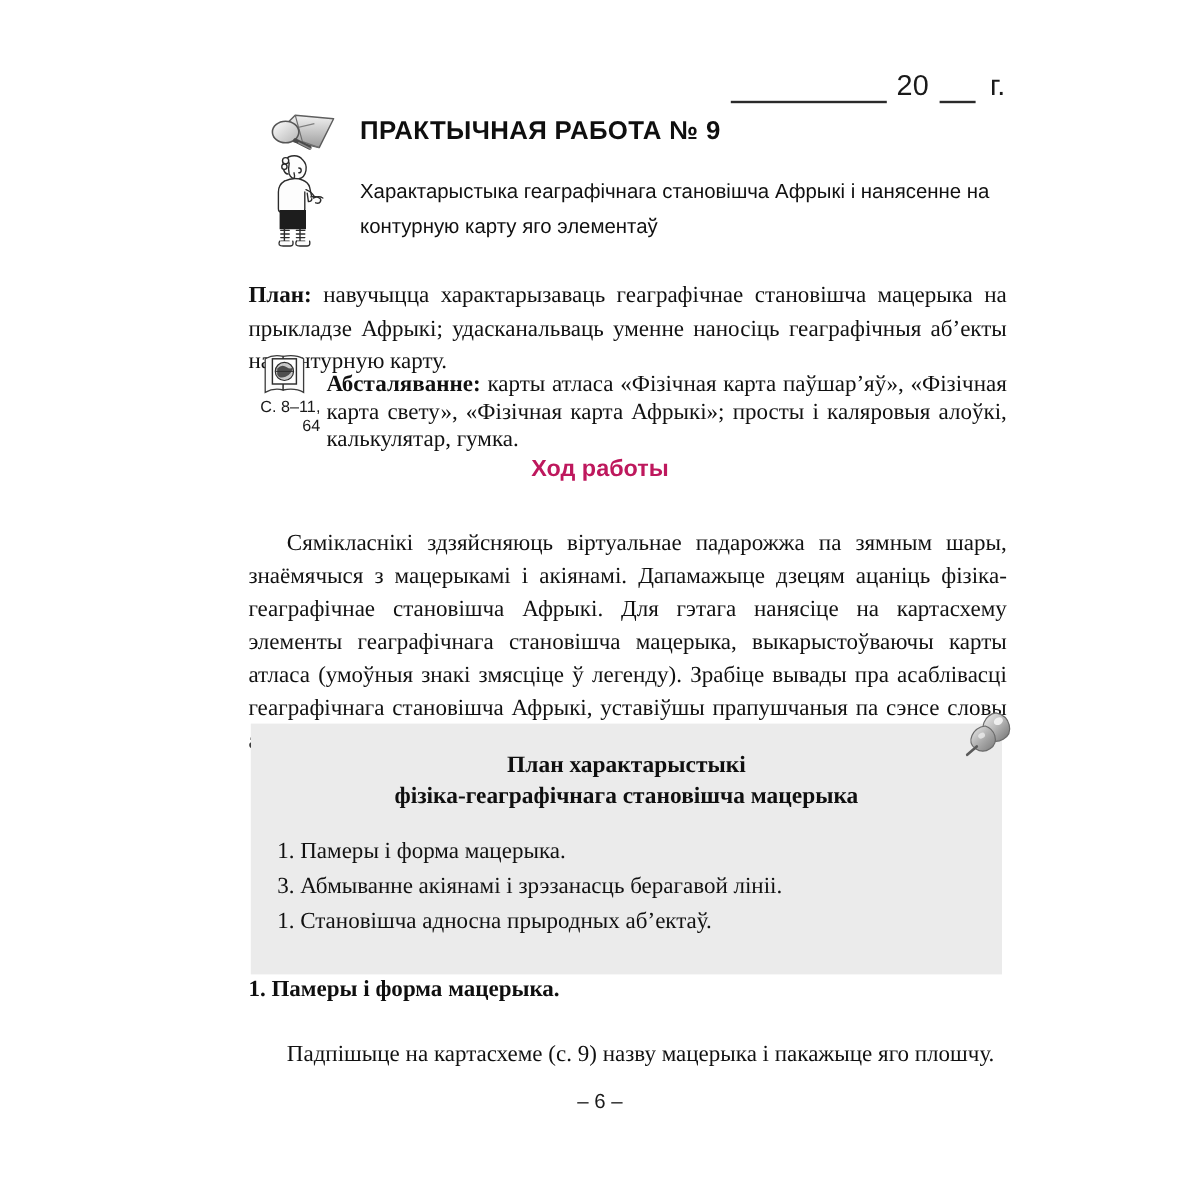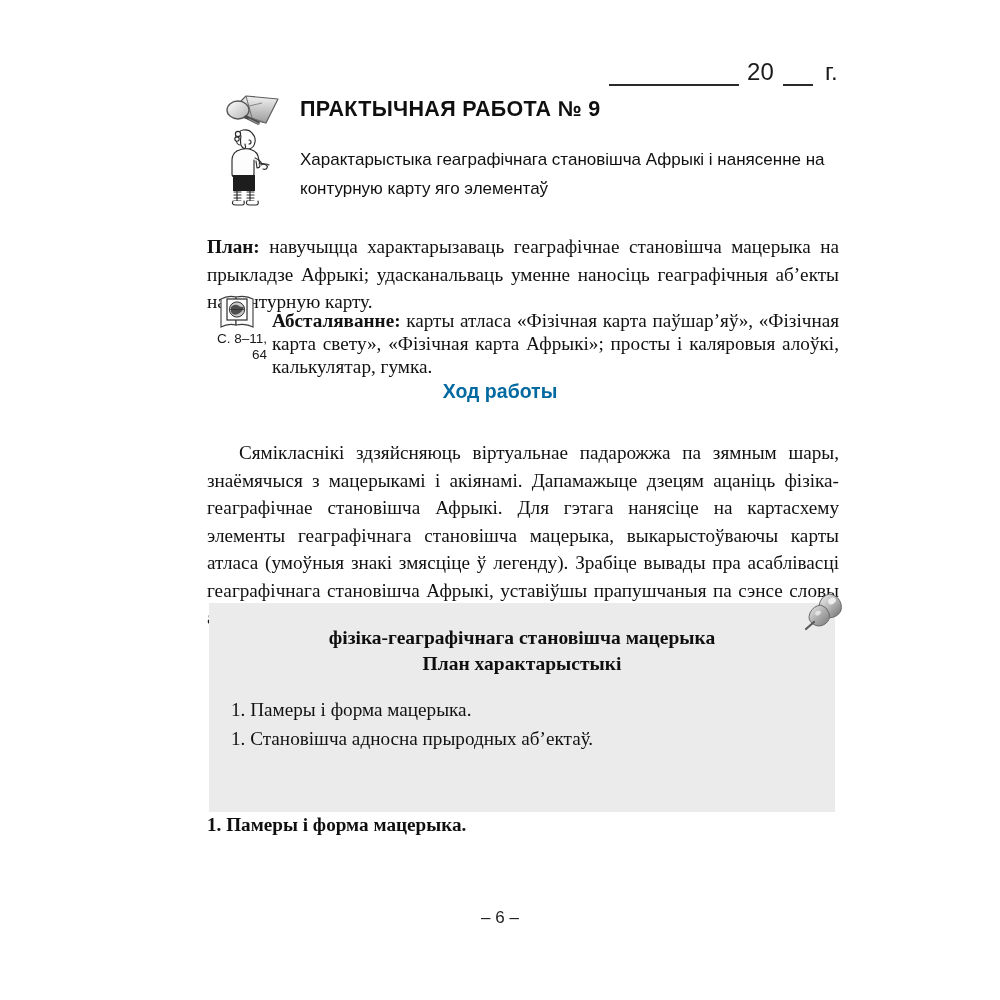--- a/index.html
+++ b/index.html
@@ -153,21 +153,21 @@
   
   .section-heading {
     position: absolute;
     left: 0;
     top: 380px;
     width: 1000px;
     text-align: center;
     font-family: "Liberation Sans", "DejaVu Sans", sans-serif;
     font-weight: bold;
     font-size: 19.5px;
-    color: #0369a1;
+    color: #be185d;
   }
 
   .para-intro {
     top: 420px;
     text-indent: 32px;
   }
 
   
   .plan-box {
     position: absolute;
@@ -334,27 +334,29 @@
         </linearGradient>
       </defs>
       <path d="M31 5 q9 2 11 10 q2 8 -5 12 q-7 4 -13 -1 q-6 -5 -3 -13 q3 -7 10 -8 Z" fill="url(#gPinHead)" stroke="#6a6a6a" stroke-width="1"></path>
       <path d="M22 16 q-8 1 -11 8 q-3 7 3 11 q6 4 12 0 q6 -4 4 -11 q-2 -6 -8 -8 Z" fill="url(#gPinBody)" stroke="#6a6a6a" stroke-width="1"></path>
       <path d="M15 33 l-8 7" stroke="#5a5a5a" stroke-width="2.2" stroke-linecap="round"></path>
       <ellipse cx="33" cy="12" rx="4" ry="3" fill="#f7f7f7" opacity="0.85" transform="rotate(-28 33 12)"></ellipse>
       <ellipse cx="19" cy="24" rx="3" ry="2.2" fill="#f2f2f2" opacity="0.7" transform="rotate(-28 19 24)"></ellipse>
     </svg>
 
     <div class="plan-title">
+      <div>План характарыстыкі</div>
       <div>фізіка-геаграфічнага становішча мацерыка</div>
-      <div>План характарыстыкі</div>
     </div>
 
     <ul class="plan-list">
       <li>1. Памеры і форма мацерыка.</li>
+      <li>3. Абмыванне акіянамі і зрэзанасць берагавой лініі.</li>
       <li>1. Становішча адносна прыродных аб’ектаў.</li>
     </ul>
   </div>
 
   <div class="task-heading">1. Памеры і форма мацерыка.</div>
+  <p class="para para-task">Падпішыце на картасхеме (с. 9) назву мацерыка і пакажыце яго плошчу.</p>
 
   <div class="page-number">– 6 –</div>
 
 </div>
 
 </body></html>

